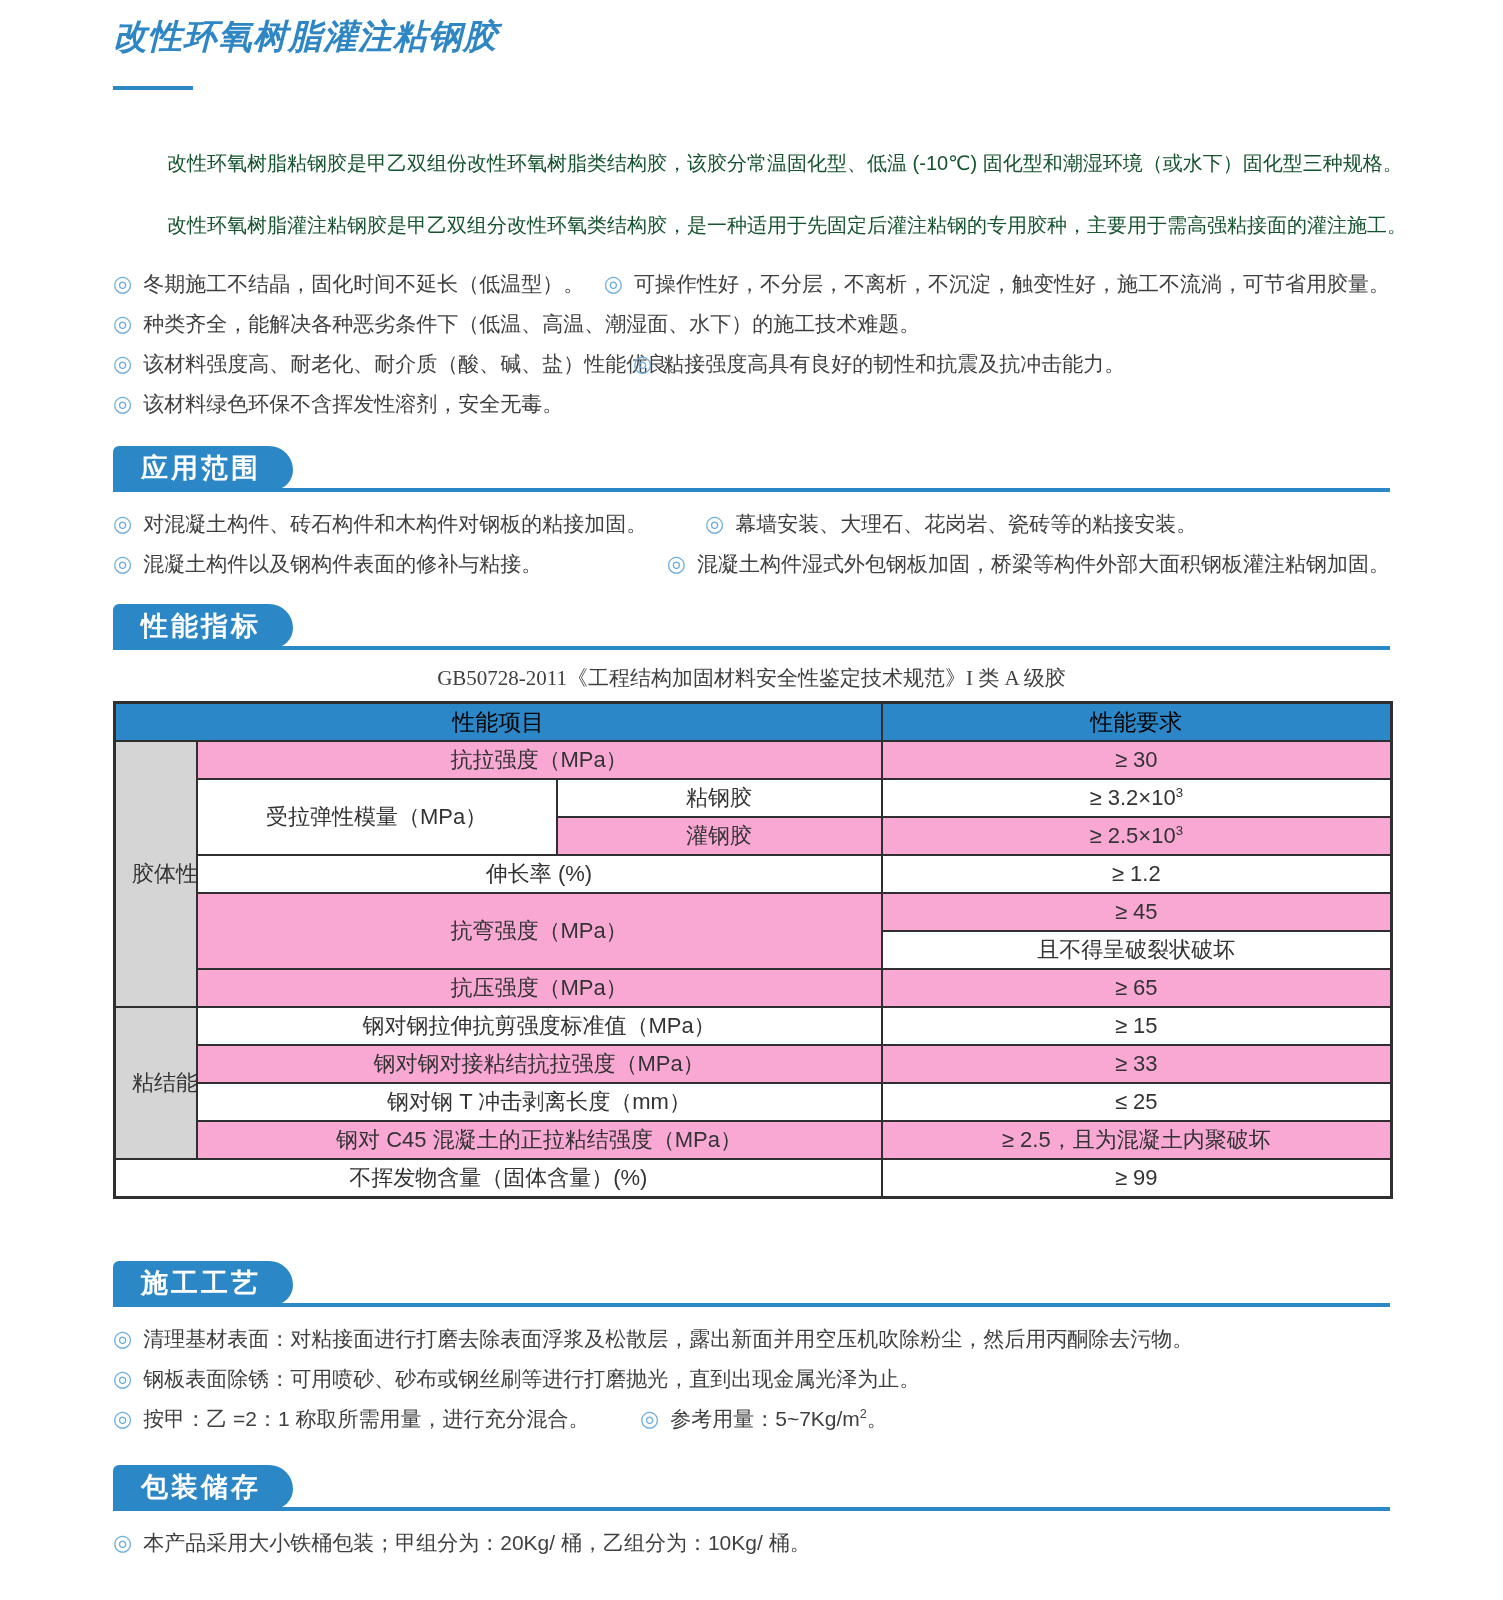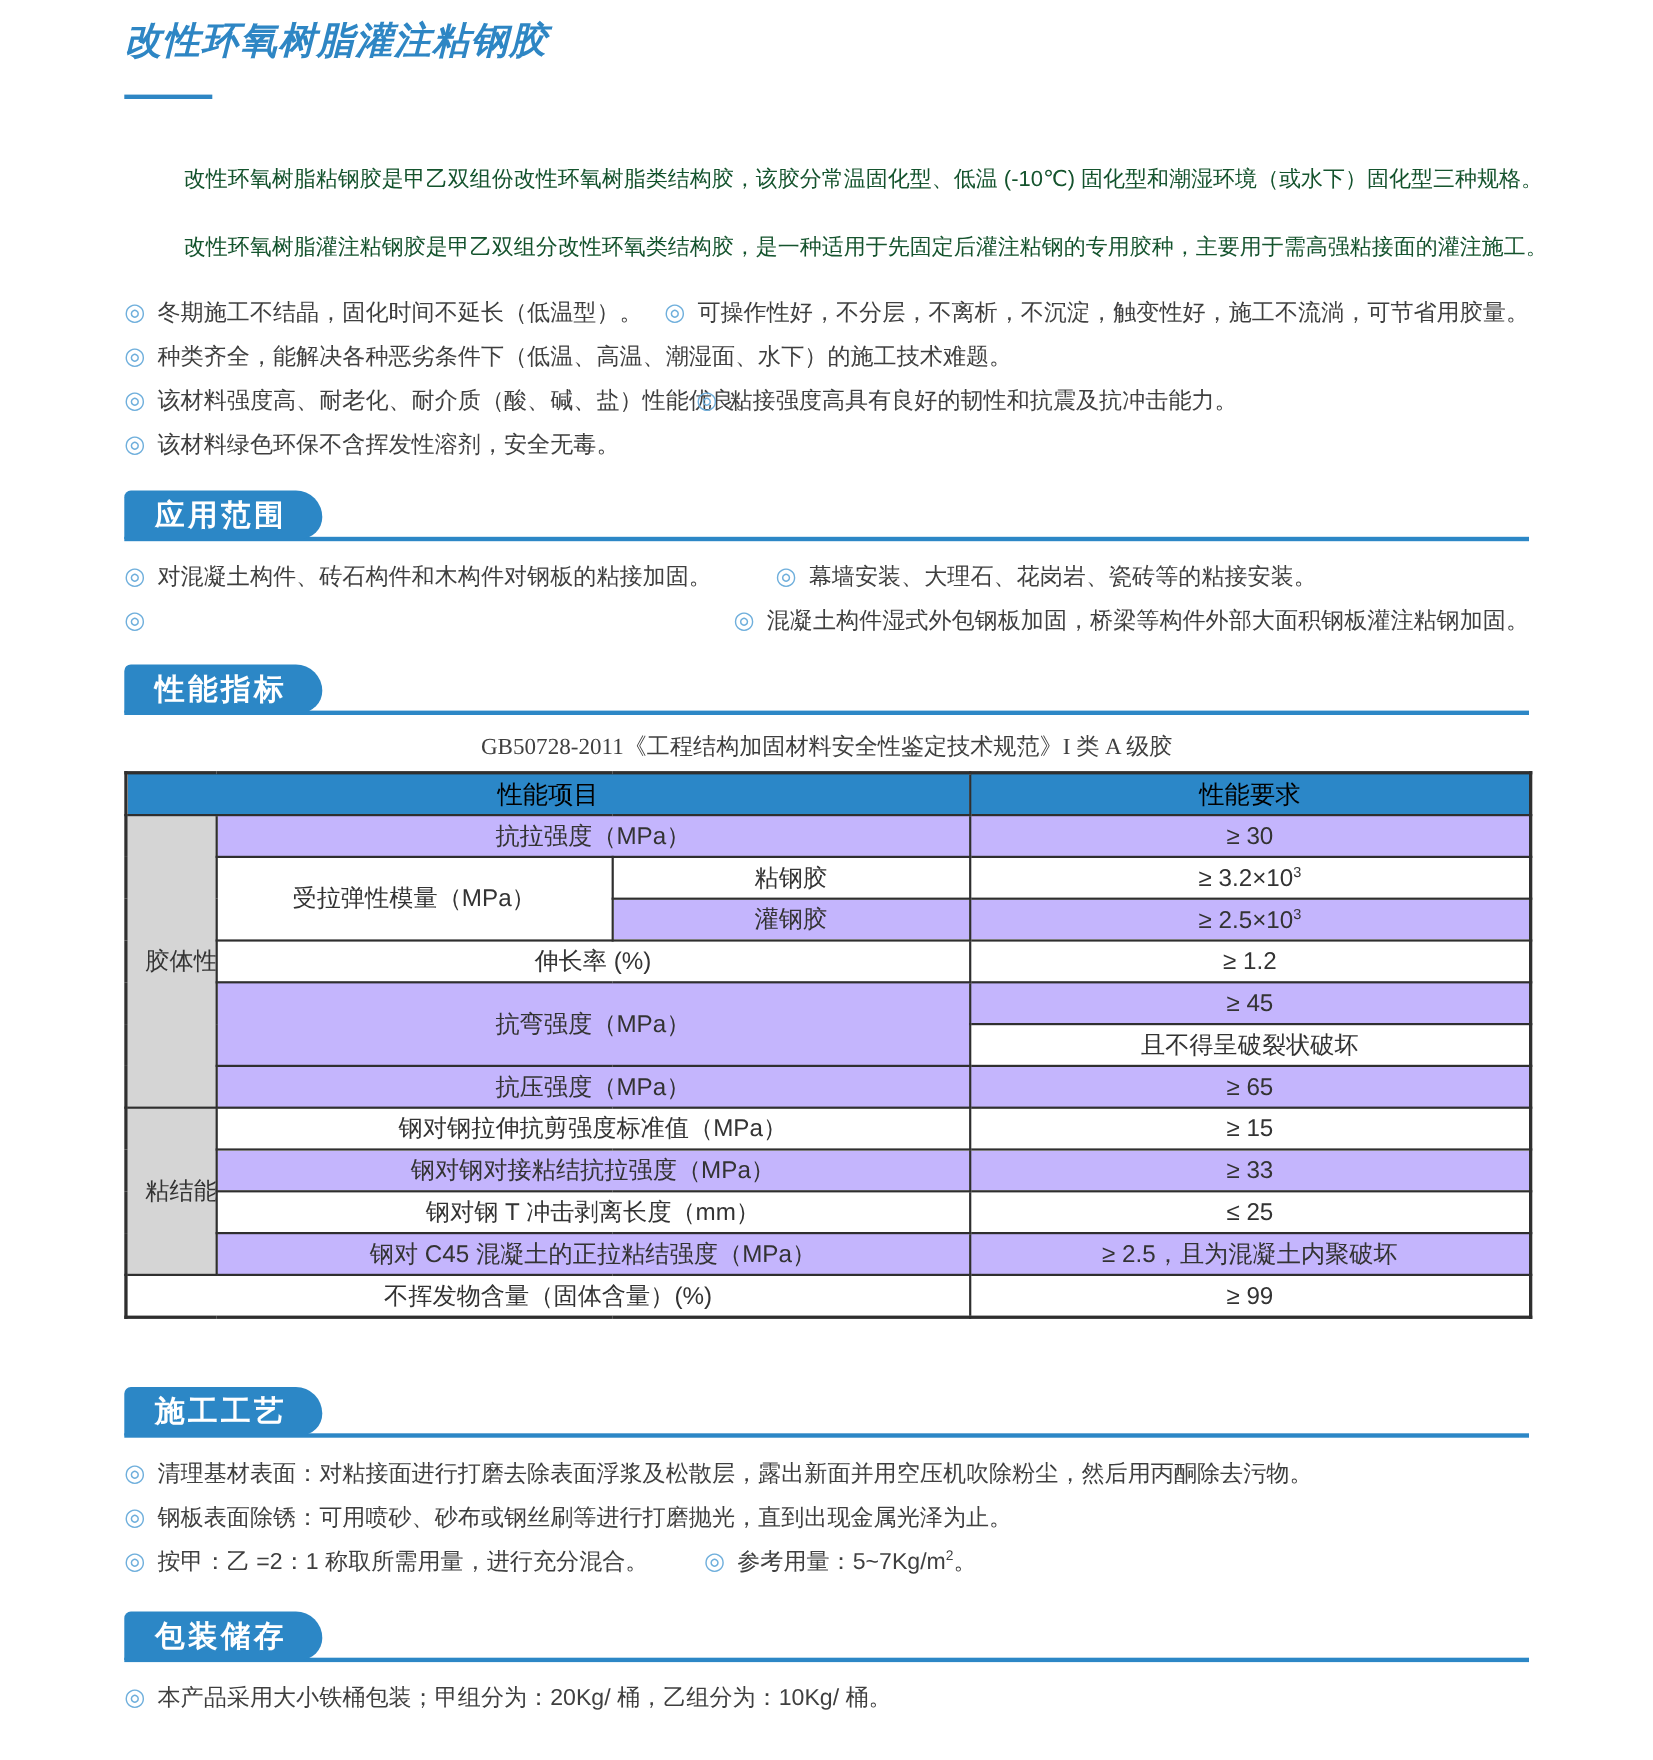--- a/index.html
+++ b/index.html
@@ -55,21 +55,21 @@
     width:1277px;margin-top:9px;
     font-size:22px;color:#333333;
   }
   table.perf td{
     border:2px solid #2f2f2f;
     text-align:center;vertical-align:middle;
     height:36px;padding:0;overflow:hidden;white-space:nowrap;
   }
   table.perf{border:3px solid #2f2f2f;}
   td.hd{background:#2B87C8;color:#000000;height:38px;font-size:23px;}
-  td.g{background:#c4b5fd;}
+  td.g{background:#f9a8d4;}
   td.w{background:#ffffff;}
   td.grp{background:#D5D5D5;}
   td.grp span{display:inline-block;width:2.15em;line-height:34px;font-size:22px;}
   sup{font-size:60%;}
 
   
   .mt-feat{margin-top:10px;}
   .mt-app{margin-top:22px;}
   .mt-perf{margin-top:20px;}
   .mt-proc{margin-top:62px;}
@@ -138,20 +138,21 @@
             <span class="b-text">对混凝土构件、砖石构件和木构件对钢板的粘接加固。</span>
           </div>
           <div class="b-item">
             <span class="bullet">◎</span>
             <span class="b-text">幕墙安装、大理石、花岗岩、瓷砖等的粘接安装。</span>
           </div>
         </div>
         <div class="b-row">
           <div class="b-item w-app">
             <span class="bullet">◎</span>
+            <span class="b-text">混凝土构件以及钢构件表面的修补与粘接。</span>
           </div>
           <div class="b-item">
             <span class="bullet">◎</span>
             <span class="b-text">混凝土构件湿式外包钢板加固，桥梁等构件外部大面积钢板灌注粘钢加固。</span>
           </div>
         </div>
       </div>
     </div>
 
     <div class="sec mt-perf">

